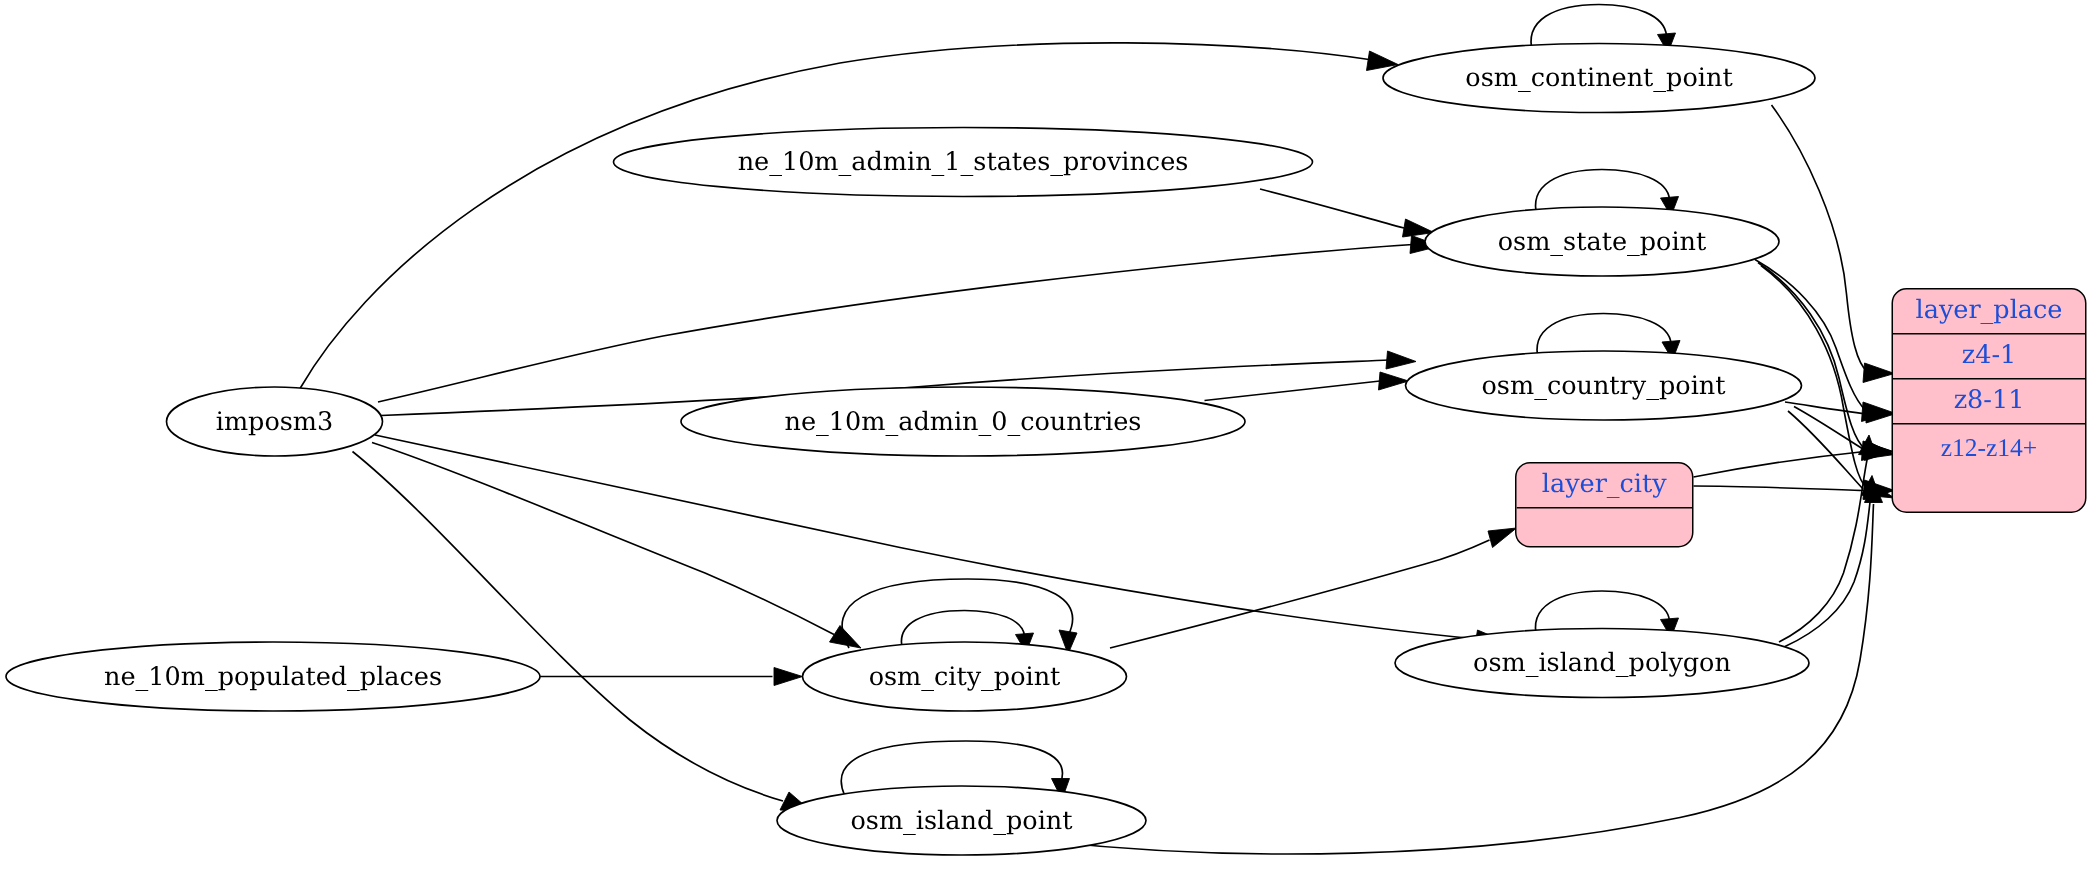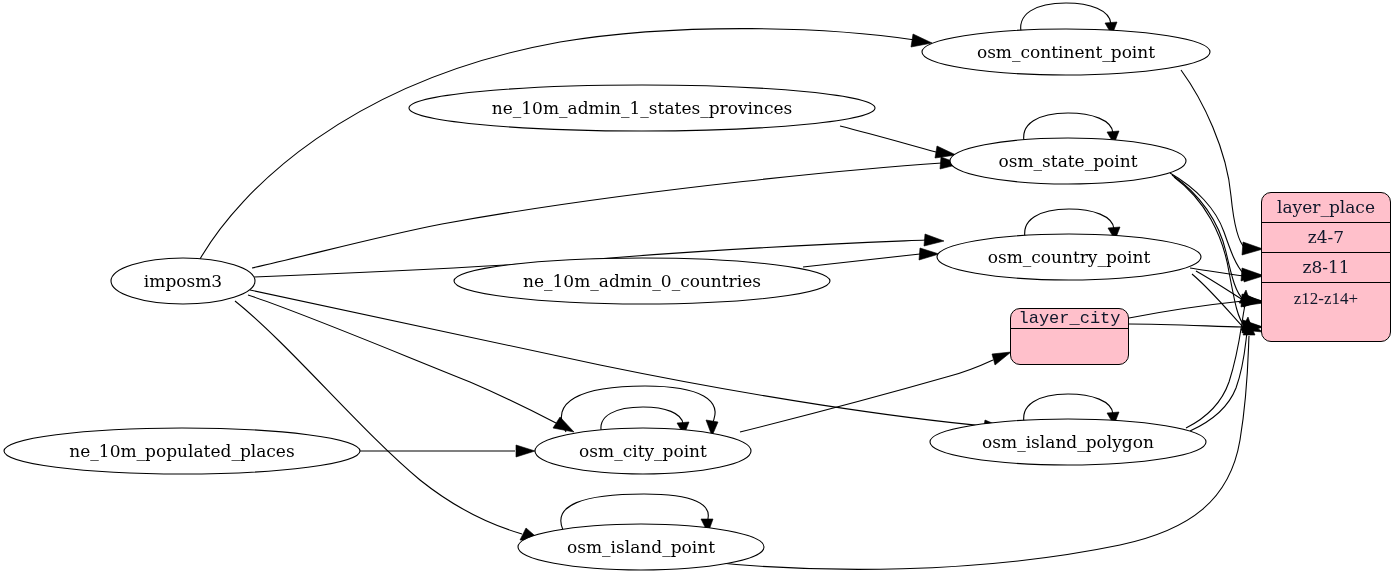--- a/index.html
+++ b/index.html
@@ -47,21 +47,21 @@
     position: absolute;
     background: #ffc0cb;
     border: 1.2px solid #000000;
     border-radius: 10px;
     box-sizing: border-box;
     overflow: hidden;
   }
   .record-row {
     font-family: "DejaVu Serif", serif;
     font-size: 17px;
-    color: #0f172a;
+    color: #1d4ed8;
     text-align: center;
     line-height: 1;
     display: flex;
     align-items: center;
     justify-content: center;
     border-bottom: 1.2px solid #000000;
     box-sizing: border-box;
   }
   .record-row:last-child { border-bottom: none; }
 </style>
@@ -271,23 +271,23 @@
       <g>
         <ellipse class="node-ellipse" cx="641" cy="547" rx="123" ry="23"></ellipse>
         <text class="node-label" x="641" y="548">osm_island_point</text>
       </g>
 
     </g>
   </svg>
 
   <div class="record-box" style="left:1261px; top:192px; width:130px; height:150px;">
     <div class="record-row" style="height:30px;">layer_place</div>
-    <div class="record-row" style="height:30px;">z4-7</div>
+    <div class="record-row" style="height:30px;">z4-1</div>
     <div class="record-row" style="height:30px;">z8-11</div>
     <div class="record-row" style="height:30px;font-family:Liberation Serif, serif;">z12-z14+</div>
   </div>
 
   <div class="record-box" style="left:1010px; top:308px; width:119px; height:57px;">
-    <div class="record-row" style="height:20px;font-family:Liberation Mono, monospace;">layer_city</div>
+    <div class="record-row" style="height:30px;">layer_city</div>
     <div class="record-row" style="height:29px;margin-top:32px;">z2-z14+</div>
   </div>
 
 </div>
 
 </body></html>

